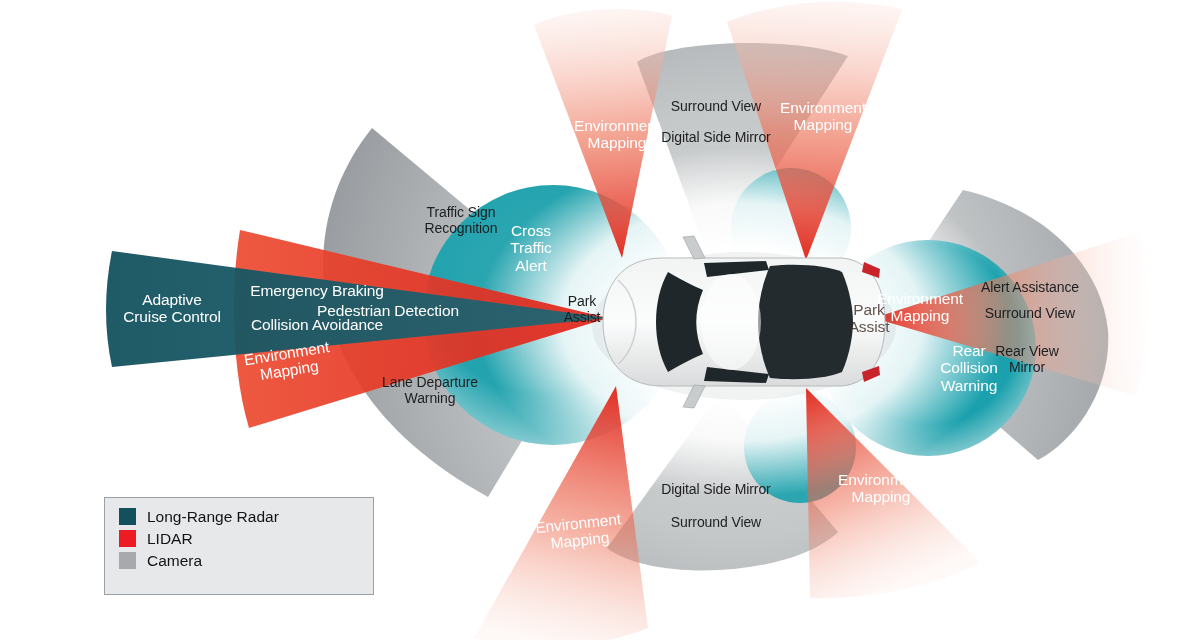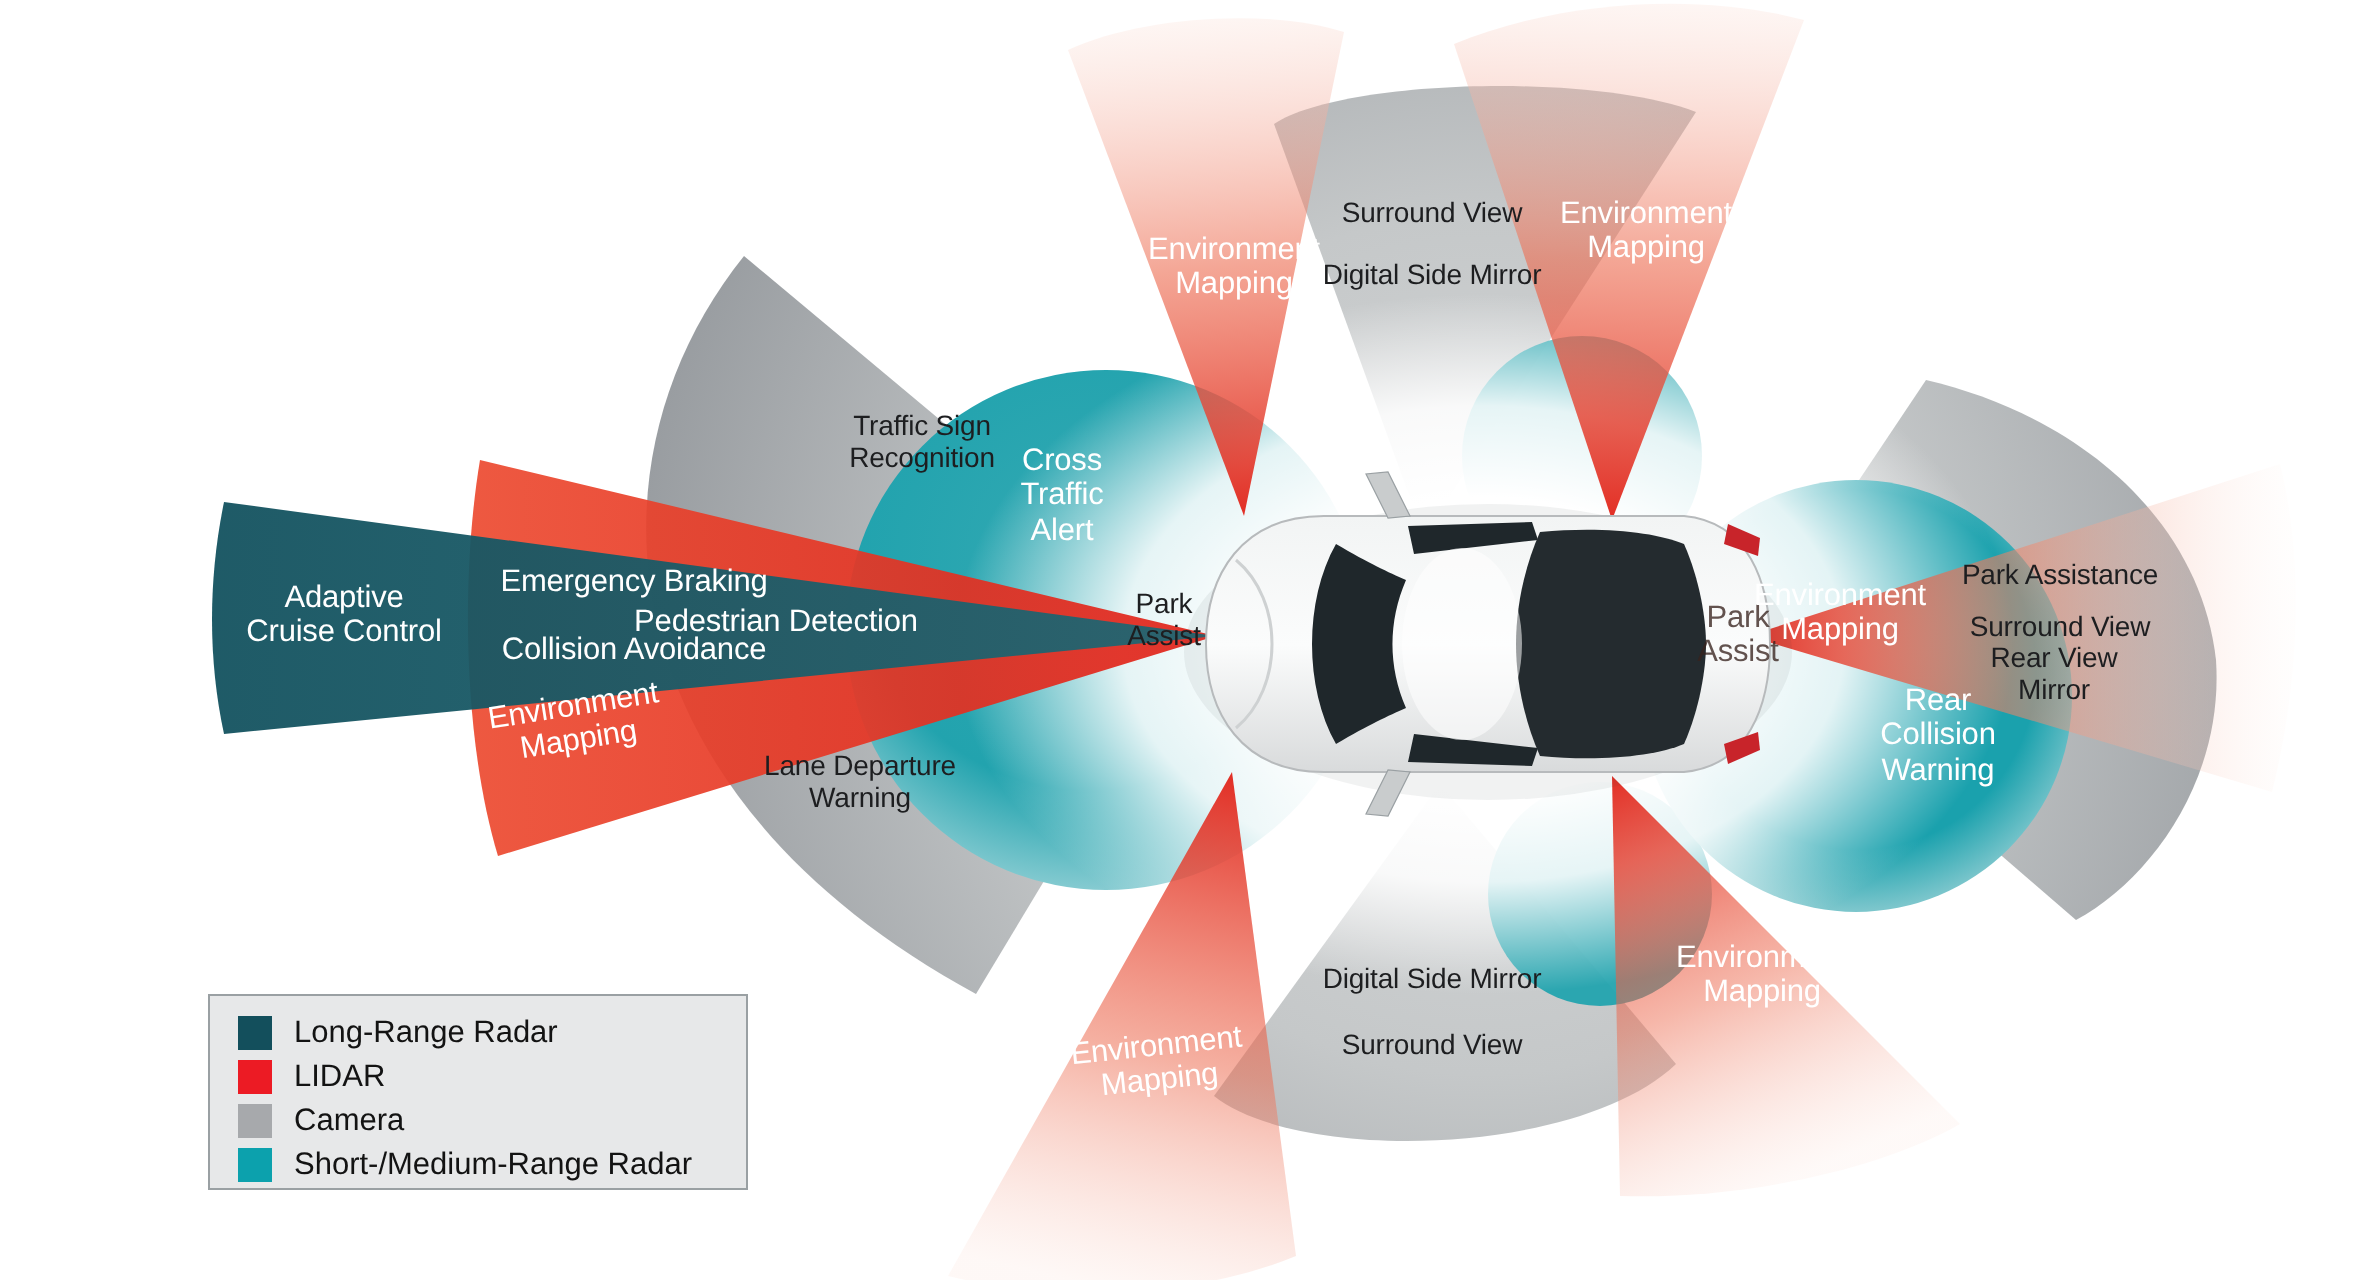--- a/index.html
+++ b/index.html
@@ -201,25 +201,25 @@
   <div class="lbl occluded" style="left:869px; top:318px;">Park
 Assist</div>
 
   <div class="lbl white z-top" style="left:920px; top:307px;">Environment
 Mapping</div>
 
   <div class="lbl white" style="left:969px; top:368px;">Rear
 Collision
 Warning</div>
 
-  <div class="lbl black" style="left:1030px; top:288px;">Park Assistance</div>
+  <div class="lbl black" style="left:1030px; top:288px;">Alert Assistance</div>
 
   <div class="lbl black" style="left:1030px; top:314px;">Surround View</div>
 
-  <div class="lbl black" style="left:1027px; top:337px;text-align:center;">Rear View
+  <div class="lbl black" style="left:1027px; top:360px;text-align:center;">Rear View
 Mirror</div>
 
   <div class="lbl black" style="left:716px; top:490px;">Digital Side Mirror</div>
 
   <div class="lbl black" style="left:716px; top:523px;">Surround View</div>
 
   <div class="lbl white rot-n6" style="left:579px; top:532px;">Environment
 Mapping</div>
 
   <div class="lbl white" style="left:881px; top:488px;">Environment
@@ -231,19 +231,15 @@
       <span class="legend-label">Long-Range Radar</span>
     </div>
     <div class="legend-row" style="top:32px;">
       <span class="legend-swatch sw-lidar"></span>
       <span class="legend-label">LIDAR</span>
     </div>
     <div class="legend-row" style="top:54px;">
       <span class="legend-swatch sw-camera"></span>
       <span class="legend-label">Camera</span>
     </div>
-    <div class="legend-row" style="top:76px;">
-      <span class="legend-swatch sw-short-med"></span>
-      <span class="legend-label">Short-/Medium-Range Radar</span>
-    </div>
   </div>
 
 </div>
 
 </body></html>

